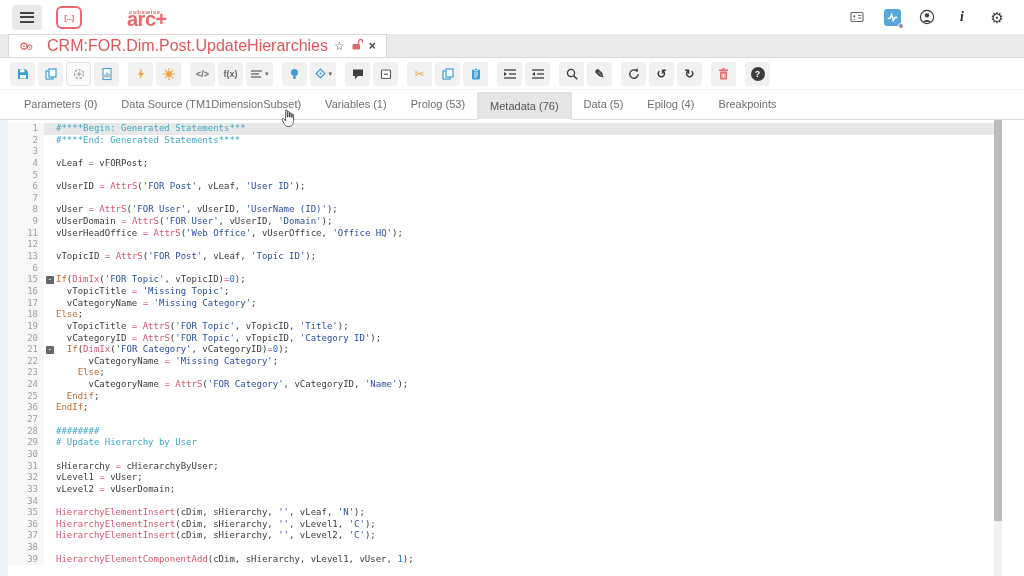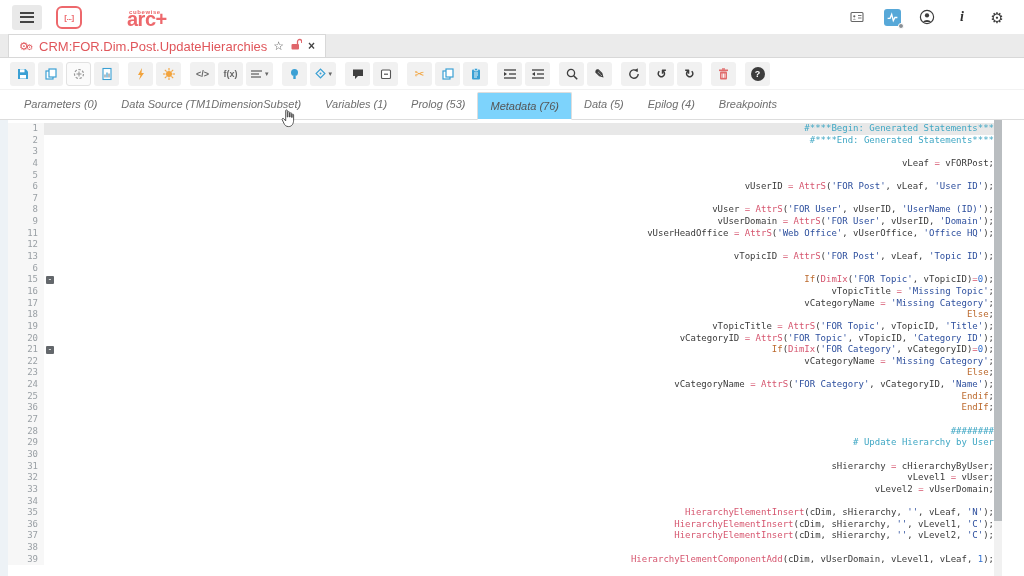--- a/index.html
+++ b/index.html
@@ -23,57 +23,57 @@
     display:flex; align-items:center; justify-content:center; }
   .activity-dot { position:absolute; right:-3px; bottom:-3px; width:6px; height:6px; border-radius:50%;
     background:#8a8f94; border:1px solid #fff; }
   .info-glyph { font-family:"Liberation Serif", serif; font-style:italic; font-weight:bold; font-size:14px; color:#2f2f2f; }
   .gear-glyph { font-size:15px; color:#3c3c3c; line-height:1; }
 
   
   #tabstrip { height:24px; background:#ebebeb; border-bottom:1px solid #d8d8d8; display:flex; align-items:stretch; }
   .doc-tab { margin-left:8px; background:#fff; border:1px solid #d8d8d8; border-bottom:none;
     display:flex; align-items:center; gap:6px; padding:0 10px; cursor:pointer; }
-  .doc-tab-title { color:#e0565b; font-size:13px; }
+  .doc-tab-title { color:#e0565b; font-size:16px;margin-left:8px; }
   .cogs { color:#e0565b; font-size:11px; line-height:1; }
   .cogs .small { font-size:8px; margin-left:-3px; }
   .star-glyph { color:#555; font-size:12px; line-height:1; }
   .close-glyph { color:#444; font-size:12px; font-weight:bold; line-height:1; }
 
   
   #toolbar { height:32px; display:flex; align-items:center; gap:9px; padding:0 10px; background:#fff; border-bottom:1px solid #f2f2f2; }
   .tgroup { display:flex; gap:3px; }
   .tbtn { min-width:25px; height:24px; background:#f1f1f1; border-radius:3px;
     display:flex; align-items:center; justify-content:center; gap:2px; padding:0 4px; cursor:pointer; }
   .tbtn.selected { background:#fbfbfb; border:1px solid #e2e2e2; }
   .tbtn .txt { font-size:9px; color:#666; font-weight:bold; }
   .caret { font-size:7px; color:#666; }
   .glyph-orange { color:#f2a33c; font-size:12px; line-height:1; }
   .glyph-dark { font-size:12px; color:#3c3c3c; line-height:1; font-weight:bold; }
   .help-circle { width:14px; height:14px; border-radius:50%; background:#3c3c3c; color:#fff;
     font-size:9px; font-weight:bold; display:flex; align-items:center; justify-content:center; }
 
   
-  #sectiontabs { height:30px; display:flex; align-items:flex-end; padding-left:12px; border-bottom:1px solid #ddd; background:#fff;font-style:italic; }
+  #sectiontabs { height:30px; display:flex; align-items:flex-end; padding-left:12px; border-bottom:1px solid #ddd; background:#fff; }
   .stab { font-size:11px; color:#6e6e6e; padding:0 12px; line-height:27px; height:28px; cursor:pointer; white-space:nowrap; }
-  .stab.active { background:#7dd3fc; border:1px solid #ddd; border-bottom:1px solid #fff; margin-bottom:-1px; color:#555; border-radius:2px 2px 0 0; }
+  .stab.active { background:#e5e5e5; border:1px solid #ddd; border-bottom:1px solid #fff; margin-bottom:-1px; color:#555; border-radius:2px 2px 0 0; }
 
   
   #editor { position:relative; height:456px; background:#fff; display:flex; }
   .left-strip { width:8px; background:#edf2f6; flex-shrink:0; }
   #code-area { width:986px; padding-top:3px; overflow:hidden; }
   .cl { display:flex; line-height:11.65px; height:11.65px;
     font-family:"DejaVu Sans Mono", monospace; font-size:9px; }
   .cl.hl { background:#e8e8e8; }
   .ln { width:36px; flex-shrink:0; background:#f7f7f7; color:#9aa0a5; text-align:right; padding-right:6px; }
   .fold { width:12px; flex-shrink:0; text-align:center; color:transparent; }
   .fold.on { color:#fff; }
   .fold.on b { display:inline-block; width:8px; height:8px; background:#63676b; color:#fff;
     font-size:8px; line-height:7px; border-radius:1px; font-weight:normal; }
-  .cd { white-space:pre; flex:1;text-align:right; }
+  .cd { white-space:pre; flex:1; }
   .tk-c{color:#3fa7c4} .tk-s{color:#2d4f9e} .tk-f{color:#d6566f} .tk-k{color:#bc6a2e}
   .tk-n{color:#2f6fd0} .tk-o{color:#d6566f} .tk-t{color:#3a3a3a}
   #vscroll { position:absolute; left:994px; top:0; bottom:0; width:8px; background:#f1f1f1; }
   #vscroll-thumb { position:absolute; top:0; width:8px; height:88%; background:#b9bdc0; }
 
   
   #cursor { position:absolute; left:281px; top:109px; z-index:50; pointer-events:none; }
 </style>
 </head>
 <body>
@@ -514,21 +514,21 @@
         <span class="cd"><span class="tk-f">HierarchyElementInsert</span><span class="tk-t">(cDim, sHierarchy, </span><span class="tk-s">''</span><span class="tk-t">, vLevel2, </span><span class="tk-s">'C'</span><span class="tk-t">);</span></span>
       </div>
       <div class="cl">
         <span class="ln">38</span>
         <span class="fold"></span>
         <span class="cd"></span>
       </div>
       <div class="cl">
         <span class="ln">39</span>
         <span class="fold"></span>
-        <span class="cd"><span class="tk-f">HierarchyElementComponentAdd</span><span class="tk-t">(cDim, vUserDomain, vLevel1, vLeaf, </span><span class="tk-n">1</span><span class="tk-t">);</span></span>
+        <span class="cd"><span class="tk-f">HierarchyElementComponentAdd</span><span class="tk-t">(cDim, sHierarchy, vLevel1, vUser, </span><span class="tk-n">1</span><span class="tk-t">);</span></span>
       </div>
     </div>
   <div id="vscroll">
     <div id="vscroll-thumb"></div>
   </div>
 </div>
 
 <div id="cursor">
   <svg width="14" height="19" viewBox="0 0 13 19">
     <path d="M4.2 1.6 C4.2 0.6 5.8 0.6 5.8 1.6 L5.8 8 L6.4 8 L6.4 3.4 C6.4 2.4 8 2.4 8 3.4 L8 8 L8.6 8 L8.6 4.4 C8.6 3.5 10.1 3.5 10.1 4.4 L10.1 8.4 L10.7 8.4 L10.7 5.8 C10.7 4.9 12.1 4.9 12.1 5.8 L12.1 11.2 C12.1 14.6 10.4 17.6 7.1 17.6 C4.4 17.6 3.3 16.2 2.3 14.1 L0.7 10.7 C0.2 9.7 1.5 8.9 2.2 9.7 L4.2 11.9 Z" fill="#ffffff" stroke="#444" stroke-width="0.9"></path>

